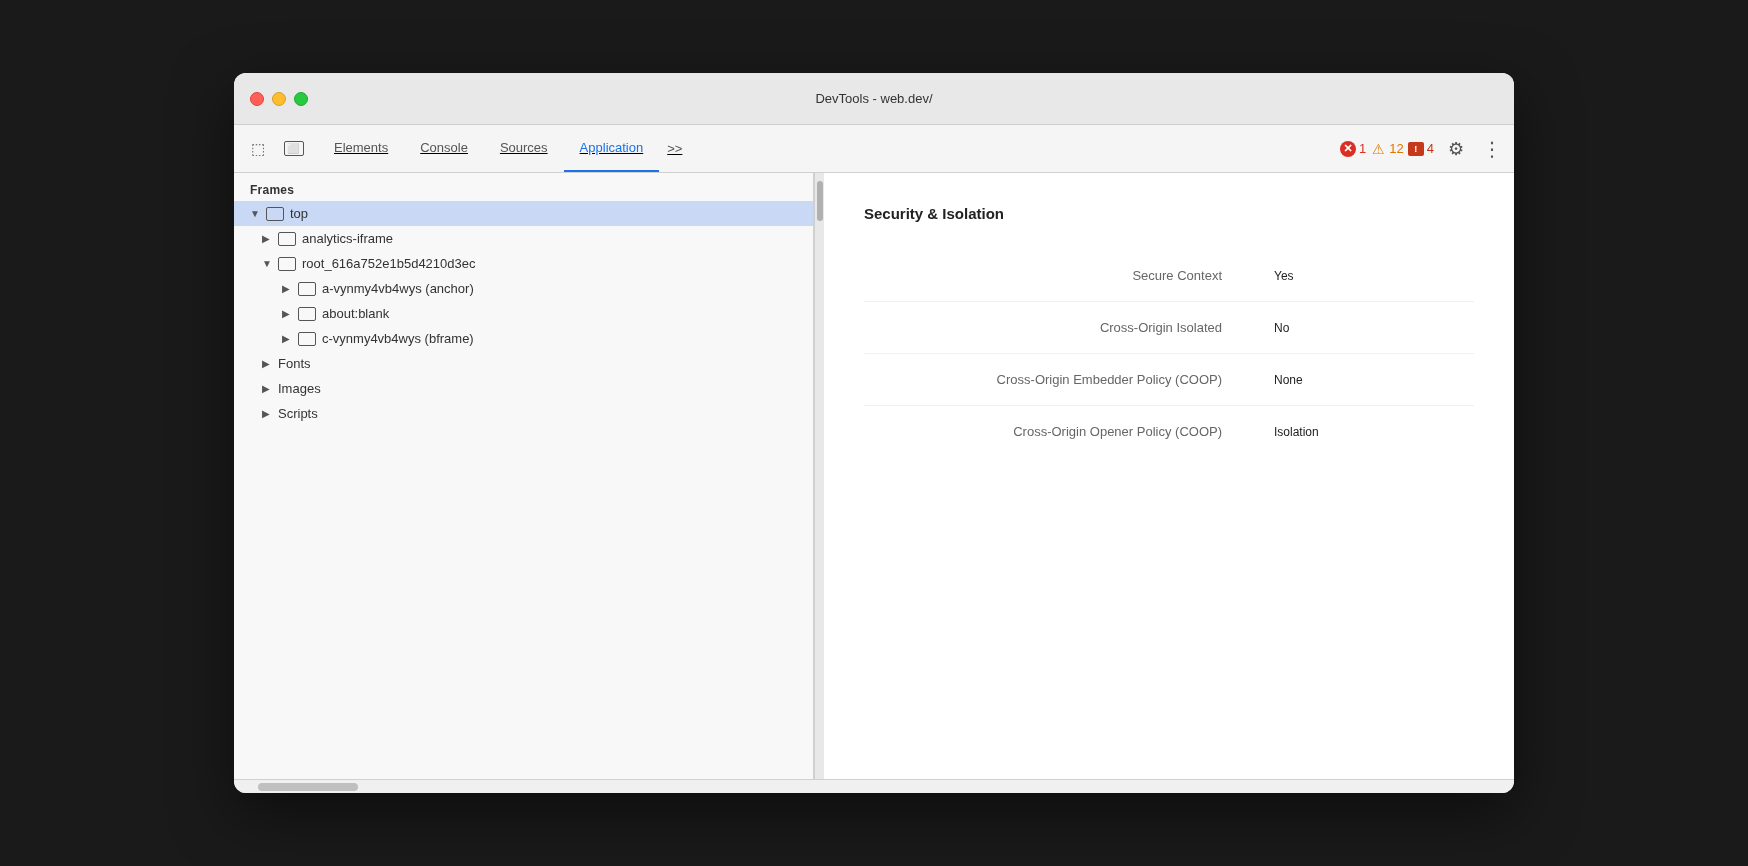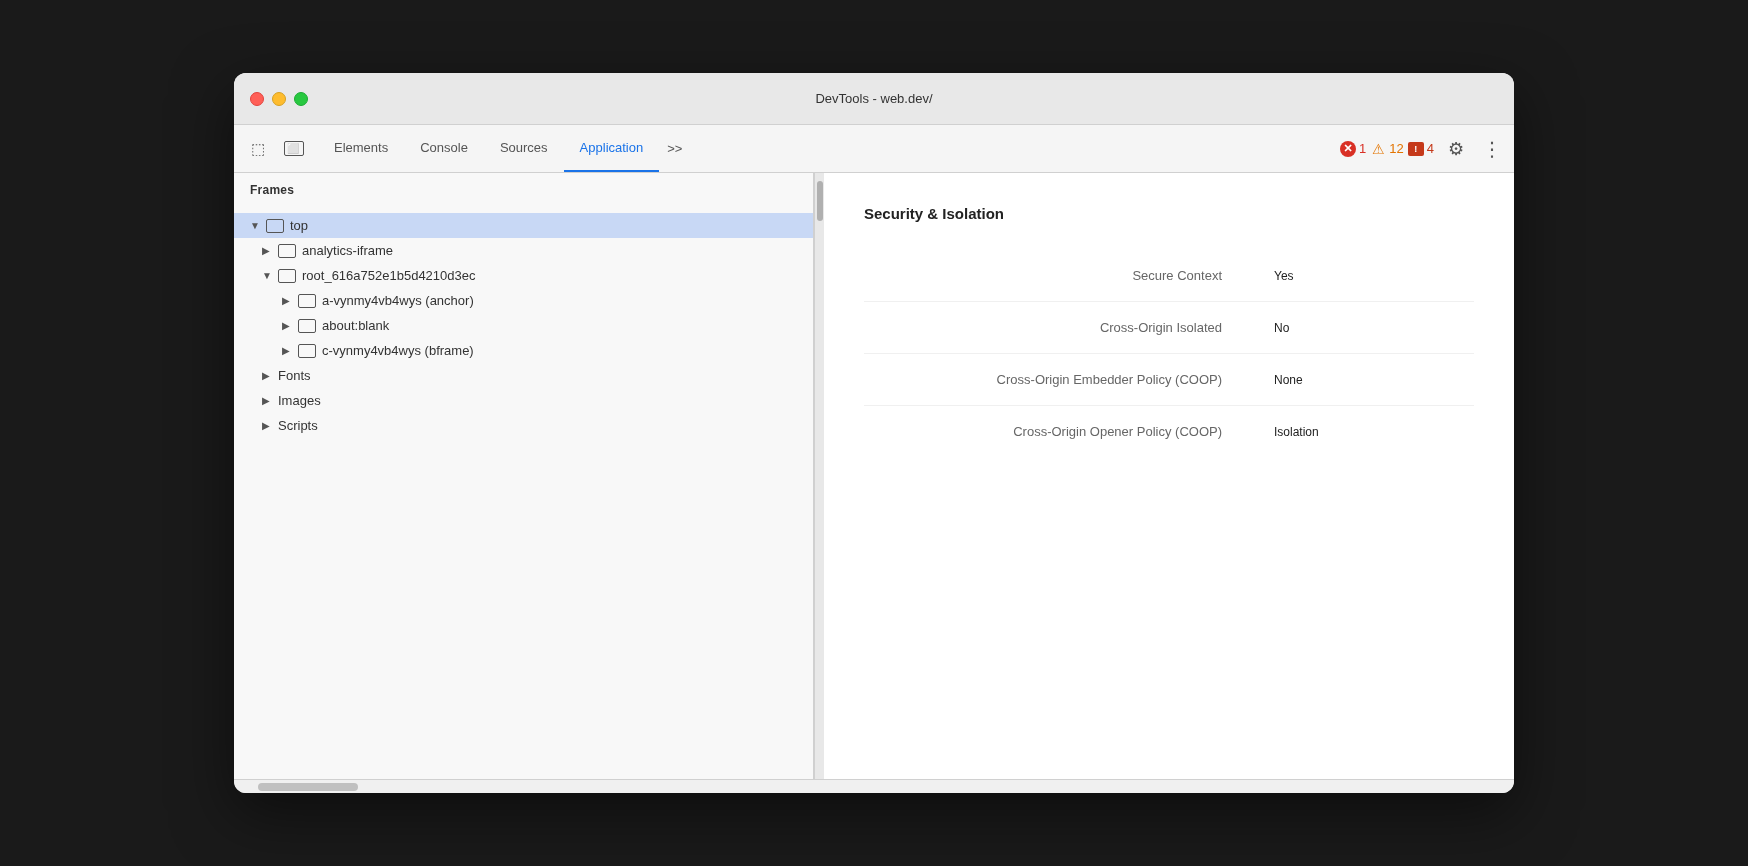--- a/index.html
+++ b/index.html
@@ -90,20 +90,21 @@
       border: none;
       background: transparent;
     }
 
     .toolbar-tabs {
       display: flex;
       align-items: flex-end;
       height: 100%;
       margin-left: 4px;
       gap: 0;
+      text-decoration: underline;
     }
 
     .toolbar-tab {
       padding: 0 16px;
       height: 100%;
       display: flex;
       align-items: center;
       font-size: 13px;
       color: #555;
       cursor: pointer;
@@ -226,21 +227,21 @@
     .sidebar {
       width: 580px;
       background: #f8f8f8;
       border-right: 1px solid #d0d0d0;
       overflow-y: auto;
       overflow-x: hidden;
       flex-shrink: 0;
     }
 
     .sidebar-section-header {
-      padding: 10px 16px 16px 16px;
+      padding: 10px 16px 4px 16px;
       font-size: 12px;
       font-weight: 600;
       color: #333;
       letter-spacing: 0.02em;
     }
 
     .sidebar-item {
       display: flex;
       align-items: center;
       padding: 5px 8px 5px 16px;

